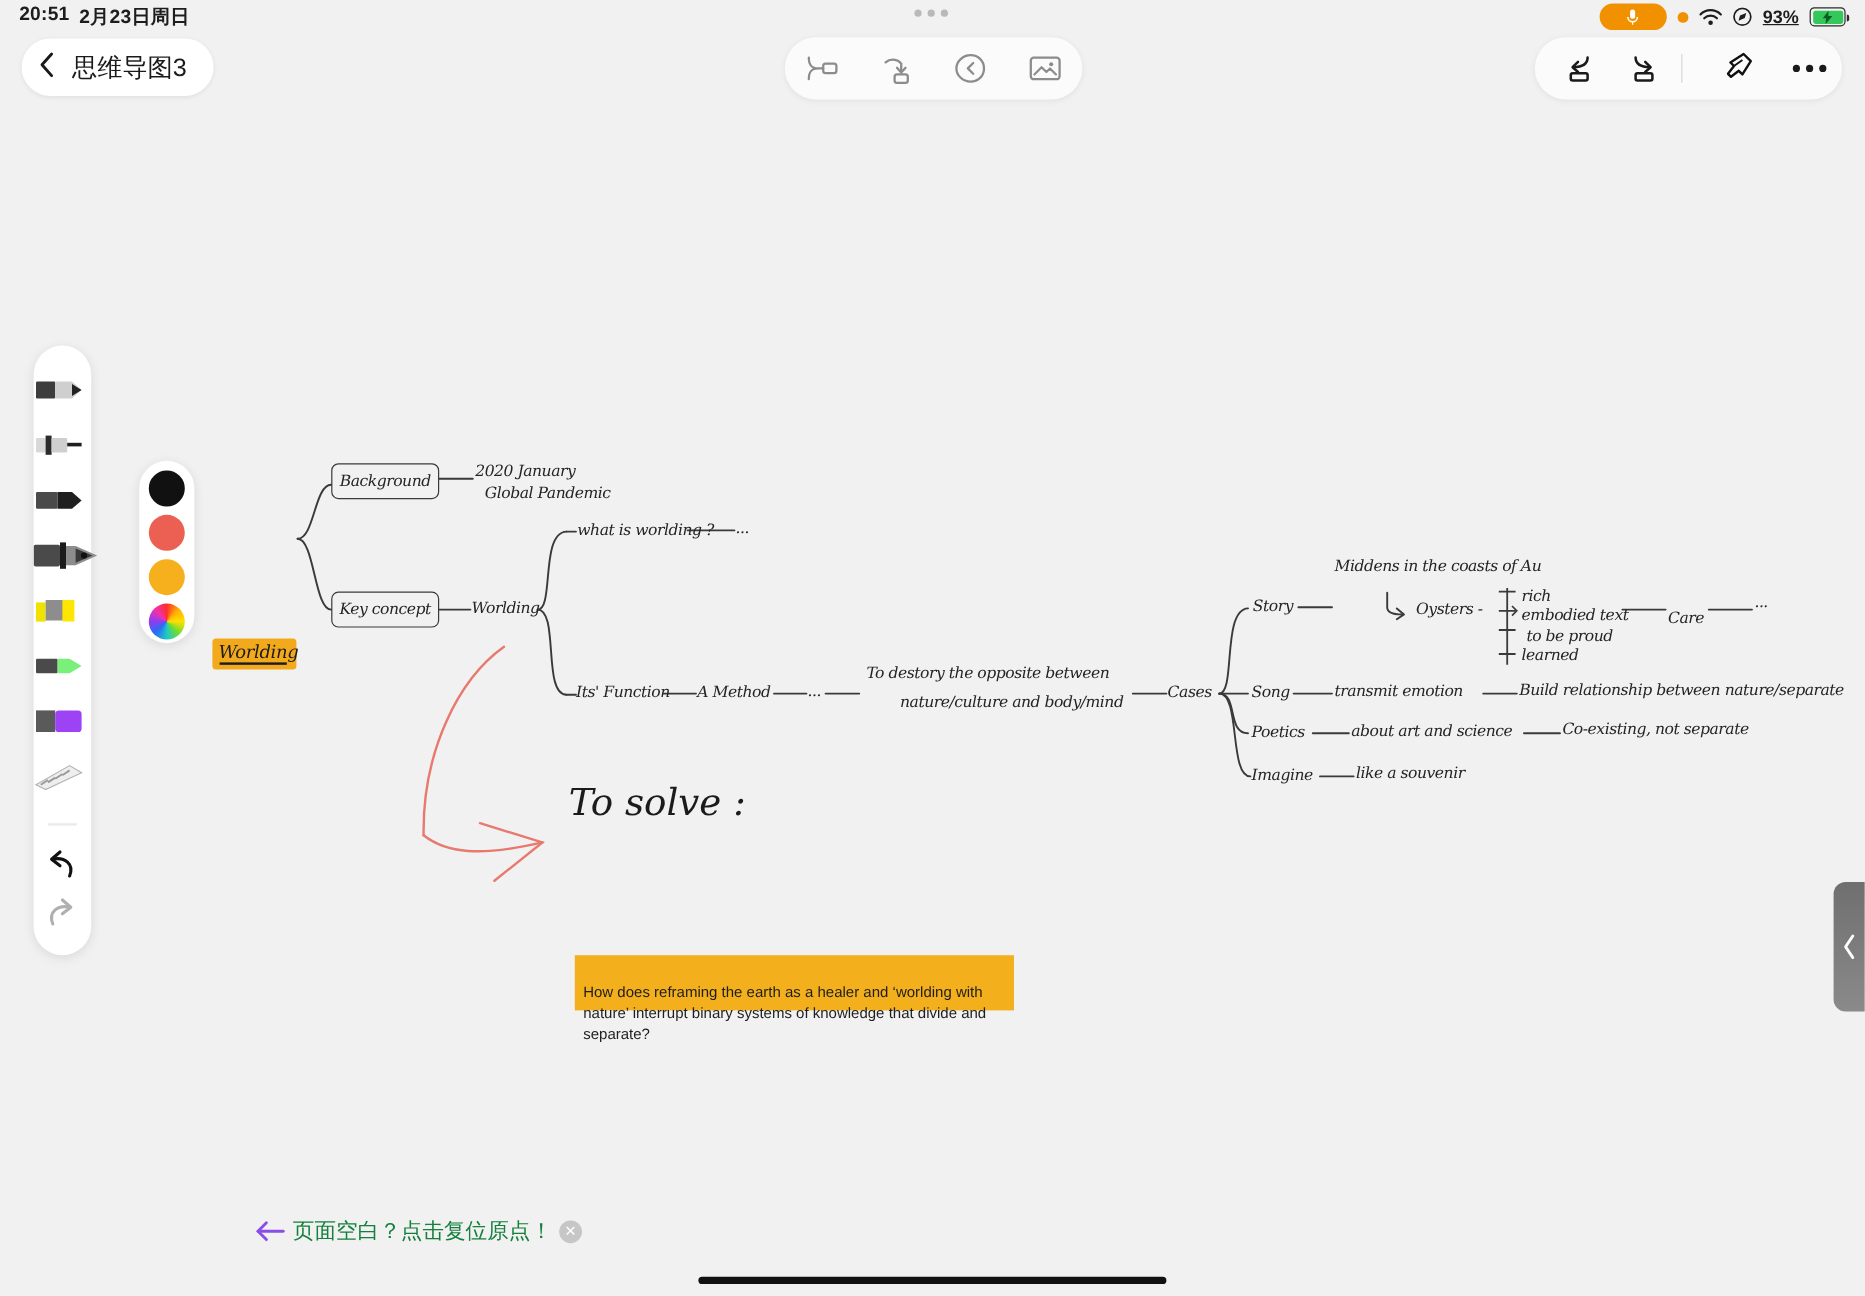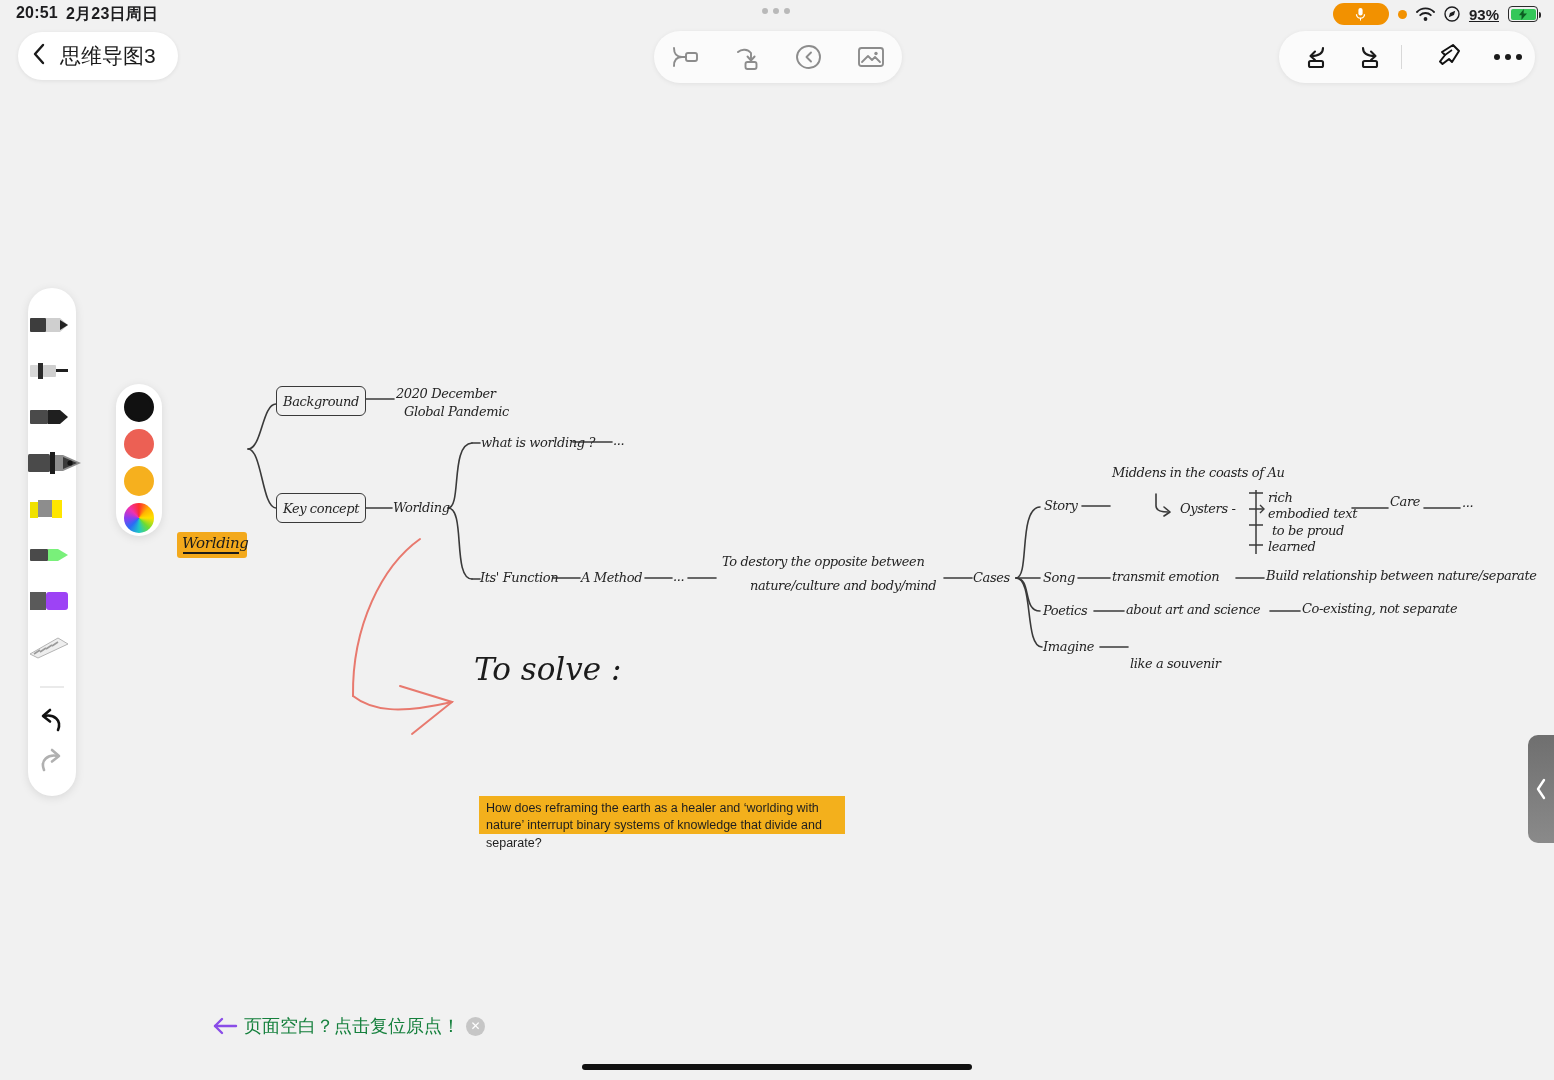--- a/index.html
+++ b/index.html
@@ -115,21 +115,21 @@
     position:absolute; font-size:13px; color:#242424; font-style:italic;
     font-family:"DejaVu Serif", serif; letter-spacing:-.4px; white-space:pre;
     line-height:1.25;
   }
   .hl-big {
     position:absolute; font-size:31px; color:#1b1b1b; font-style:italic;
     font-family:"DejaVu Serif", serif; letter-spacing:0px;
   }
   .question-box {
     position:absolute; left:479px; top:700px; width:366px; height:38px;
-    background:#F3B01C; padding:4px 7px;
+    background:#F3B01C; padding:23px 7px;
   }
   .question-box p {
     font-size:12.5px; color:#1e1e1e; line-height:1.38;
     font-family:"Liberation Sans", sans-serif;
   }
 
   
   .bottom-pill {
     position:absolute; left:18px; top:1004px; width:180px; height:46px;
     background:#fff; border-radius:23px; display:flex; align-items:center;
@@ -400,21 +400,21 @@
       <div class="root-underline"></div>
     </div>
 
     <div class="box-node" style="left:276px; top:290px; width:90px; height:30px;">
       <span>Background</span>
     </div>
     <div class="box-node" style="left:276px; top:397px; width:90px; height:30px;">
       <span>Key concept</span>
     </div>
 
-    <div class="hl-label" style="left:396px; top:290px;">2020 December</div>
+    <div class="hl-label" style="left:396px; top:290px;">2020 January</div>
     <div class="hl-label" style="left:404px; top:308px;">Global Pandemic</div>
 
     <div class="hl-label" style="left:393px; top:404px;">Worlding</div>
 
     <div class="hl-label" style="left:481px; top:339px;">what is worlding ?</div>
     <div class="hl-label" style="left:613px; top:337px;">...</div>
 
     <div class="hl-label" style="left:480px; top:474px;">Its' Function</div>
     <div class="hl-label" style="left:581px; top:474px;">A Method</div>
     <div class="hl-label" style="left:673px; top:473px;">...</div>
@@ -438,33 +438,33 @@
       <path d="M10 2v64" stroke="#3a3a3a" stroke-width="1.5"></path>
       <path d="M3 5h14M3 21h14M3 37h14M3 57h14" stroke="#3a3a3a" stroke-width="1.5"></path>
       <path d="M14 17l4 4-4 4" stroke="#3a3a3a" stroke-width="1.4" fill="none"></path>
     </svg>
 
     <div class="hl-label" style="left:1268px; top:394px;">rich</div>
     <div class="hl-label" style="left:1268px; top:410px;">embodied text</div>
     <div class="hl-label" style="left:1272px; top:427px;">to be proud</div>
     <div class="hl-label" style="left:1268px; top:443px;">learned</div>
 
-    <div class="hl-label" style="left:1390px; top:398px;">Care</div>
+    <div class="hl-label" style="left:1390px; top:412px;">Care</div>
     <div class="hl-label" style="left:1462px; top:399px;">...</div>
 
     <div class="hl-label" style="left:1043px; top:474px;">Song</div>
     <div class="hl-label" style="left:1112px; top:473px;">transmit emotion</div>
     <div class="hl-label" style="left:1266px; top:472px;">Build relationship between nature/separate</div>
 
     <div class="hl-label" style="left:1043px; top:507px;">Poetics</div>
     <div class="hl-label" style="left:1126px; top:506px;">about art and science</div>
     <div class="hl-label" style="left:1302px; top:505px;">Co-existing, not separate</div>
 
     <div class="hl-label" style="left:1043px; top:543px;">Imagine</div>
-    <div class="hl-label" style="left:1130px; top:560px;">like a souvenir</div>
+    <div class="hl-label" style="left:1130px; top:541px;">like a souvenir</div>
 
     <div class="hl-big" style="left:474px; top:555px;">To solve :</div>
 
     <div class="question-box">
       <p>How does reframing the earth as a healer and ‘worlding with nature’ interrupt binary systems of knowledge that divide and separate?</p>
     </div>
   </div>
 
 
   <div class="hint">

